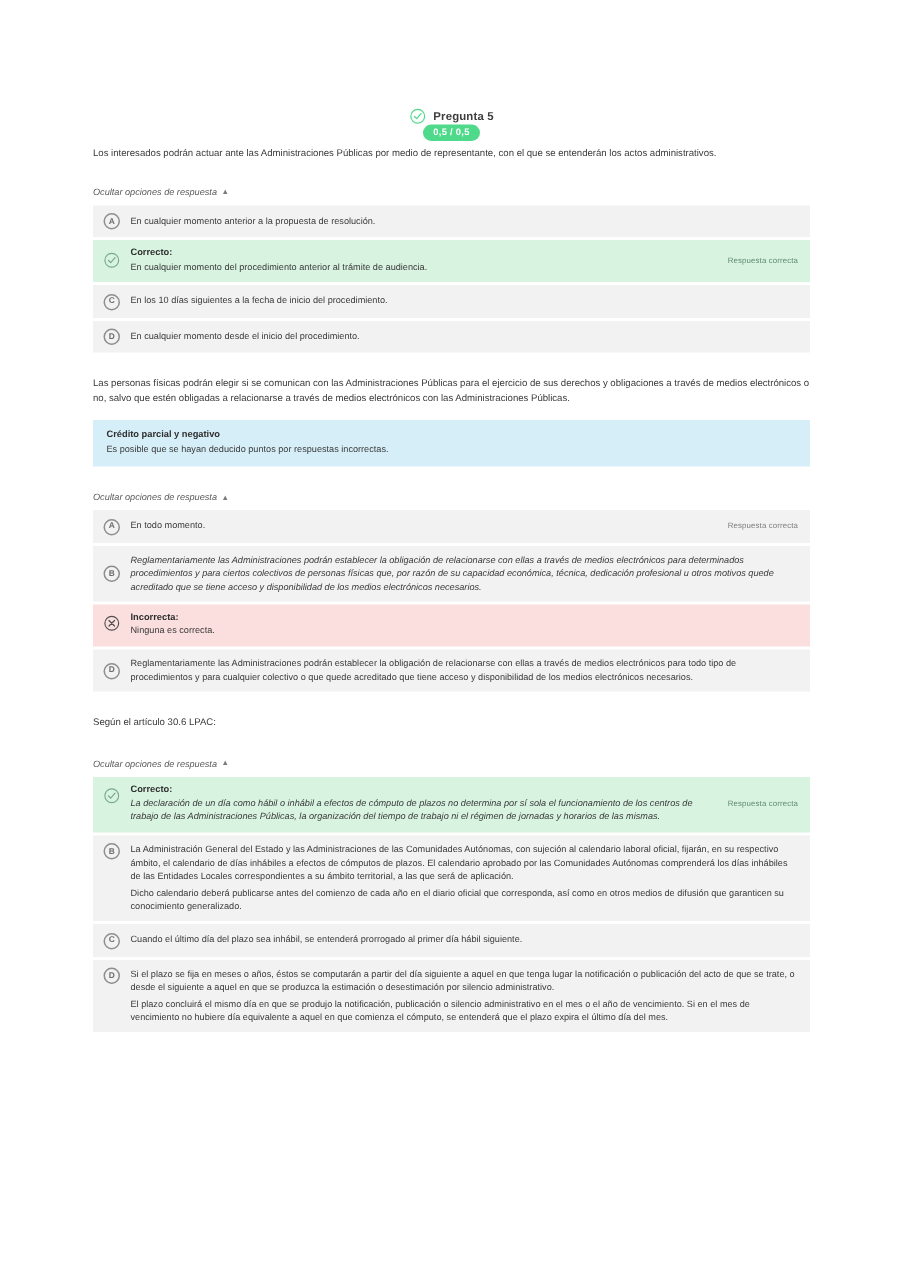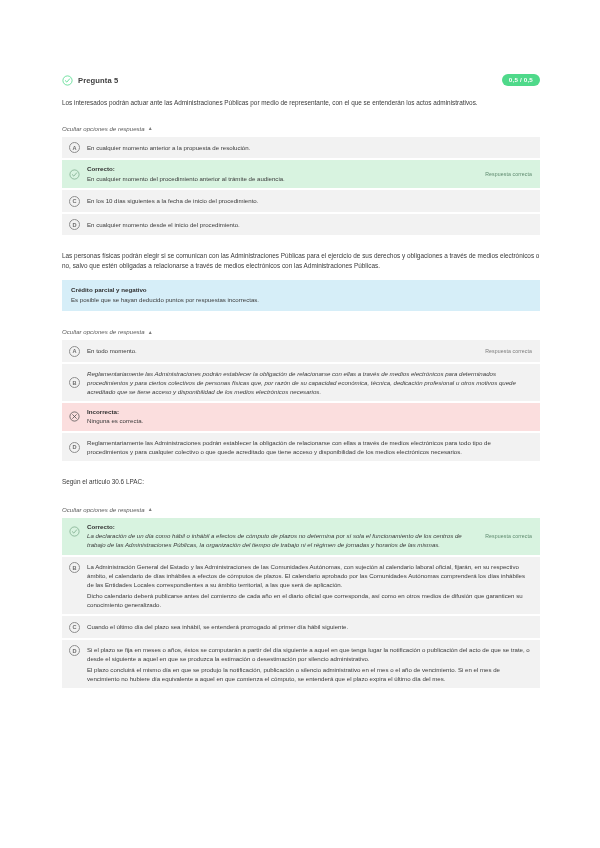--- a/index.html
+++ b/index.html
@@ -28,20 +28,21 @@
     width: 478px;
   }
 
   
   .q-header {
     display: flex;
     align-items: center;
     justify-content: space-between;
     height: 16px;
     margin-bottom: 10px;
+    flex-direction: column;
   }
   .q-header-left {
     display: flex;
     align-items: center;
     gap: 5px;
   }
   .q-title {
     font-size: 7.6px;
     font-weight: bold;
     color: #3d3d3d;

